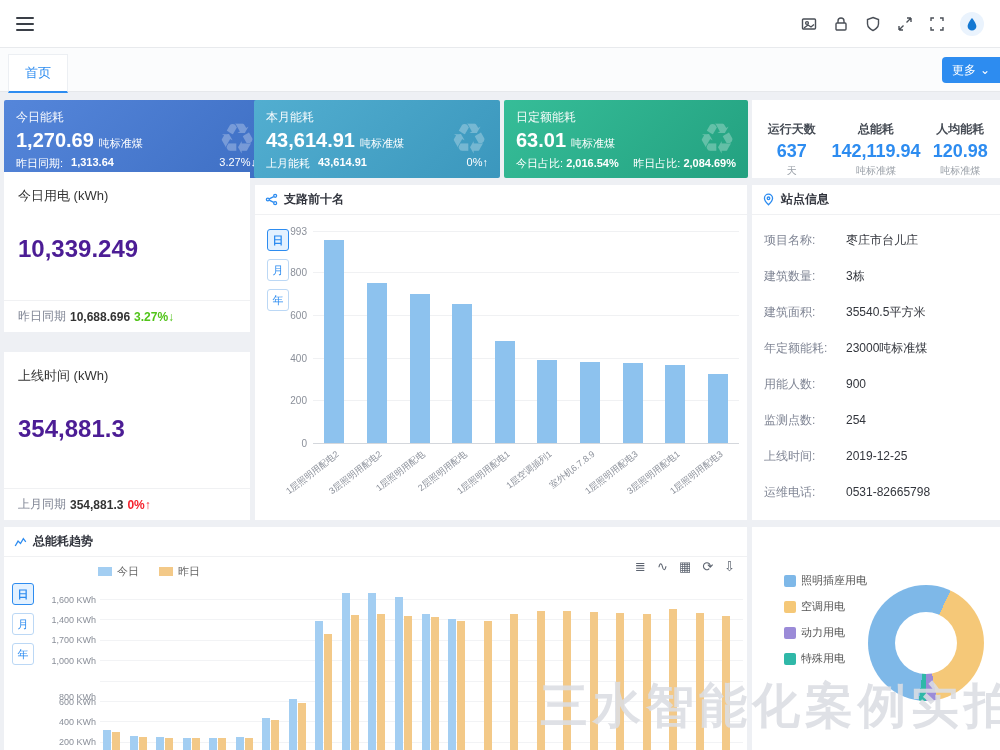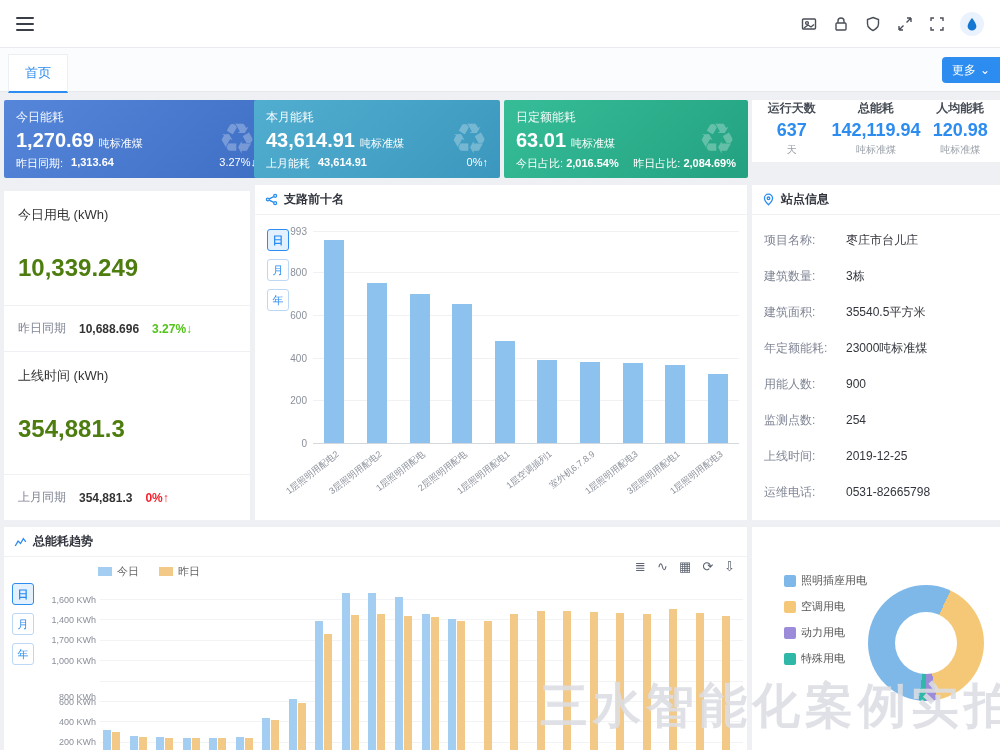--- a/index.html
+++ b/index.html
@@ -24,36 +24,36 @@
   .scard{position:absolute;top:100px;height:78px;color:#fff;padding:9px 12px;border-radius:2px;overflow:hidden}
   .scard .t{font-size:12px;opacity:.95}
   .scard .v{font-size:20px;font-weight:bold;margin-top:3px;white-space:nowrap}
   .scard .v small{font-size:11px;font-weight:normal;margin-left:5px}
   .scard .sub{position:absolute;left:12px;right:12px;bottom:7px;font-size:11px;display:flex;gap:8px;align-items:flex-start}
   .scard .sub.spread{justify-content:space-between}
   .recycle{position:absolute;right:12px;top:18px;font-size:42px;line-height:1;opacity:.28}
   .card-blue{left:4px;width:264px;background:linear-gradient(135deg,#5586da,#3e6fc4)}
   .card-teal{left:254px;width:246px;background:linear-gradient(135deg,#52aed0,#3b97bd)}
   .card-green{left:504px;width:244px;background:linear-gradient(135deg,#36bd98,#23a180)}
-  .sumpanel{position:absolute;left:752px;top:100px;width:248px;height:62px;background:#fff;display:flex;align-items:flex-start}
+  .sumpanel{position:absolute;left:752px;top:100px;width:248px;height:78px;background:#fff;display:flex;align-items:flex-end}
   .sumcol{flex:1;text-align:center}
   .sumlabel{font-size:12px;font-weight:bold;color:#454b54}
   .sumvalue{font-size:18px;font-weight:bold;color:#2d8cf0;margin:3px 0 2px}
   .sumunit{font-size:10px;color:#9aa0a8}
 
   
   .panel{position:absolute;background:#fff}
   .phead{height:30px;display:flex;align-items:center;gap:6px;padding:0 10px;border-bottom:1px solid #f0f1f3;font-size:12px;font-weight:bold;color:#31343d}
   .picon{display:flex;align-items:center}
 
   
   .pcard{left:4px;width:246px}
   .pcard .ptitle{font-size:13px;color:#333;padding:15px 14px 0}
-  .pcard .pvalue{font-size:24px;font-weight:bold;color:#4d7c0f;padding:0 14px;margin-top:30px;white-space:nowrap}
-  .pbottom{position:absolute;left:0;right:0;bottom:0;border-top:1px solid #f0f1f3;padding:14px 14px;font-size:12px;display:flex;gap:13px;align-items:center;white-space:nowrap}
+  .pcard .pvalue{font-size:24px;font-weight:bold;color:#4c1d95;padding:0 14px;margin-top:30px;white-space:nowrap}
+  .pbottom{position:absolute;left:0;right:0;bottom:0;border-top:1px solid #f0f1f3;padding:7px 14px;font-size:12px;display:flex;gap:4px;align-items:center;white-space:nowrap}
   .plabel{color:#808695}
   .pval{color:#333;font-weight:bold}
   .pct-down{color:#52c41a;font-weight:bold}
   .pct-up{color:#f5222d;font-weight:bold}
 
   
   .vtgl{position:absolute;display:flex;flex-direction:column;gap:8px;z-index:3}
   .tgl{width:22px;height:22px;border:1px solid #bcd8f5;border-radius:3px;background:#fff;color:#2d8cf0;font-size:11px;display:flex;align-items:center;justify-content:center;cursor:pointer}
   .tgl.active{background:#e3f1ff;border-color:#2d8cf0;font-weight:bold}
 
@@ -191,21 +191,21 @@
     <div class="sumvalue">142,119.94</div>
     <div class="sumunit">吨标准煤</div>
   </div>
   <div class="sumcol">
     <div class="sumlabel">人均能耗</div>
     <div class="sumvalue">120.98</div>
     <div class="sumunit">吨标准煤</div>
   </div>
 </div>
 
-<div class="panel pcard" style="top:191px;height:160px">
+<div class="panel pcard" style="top:172px;height:160px">
   <div class="ptitle">今日用电 (kWh)</div>
   <div class="pvalue">10,339.249</div>
   <div class="pbottom">
     <span class="plabel">昨日同期</span>
     <span class="pval">10,688.696</span>
     <span class="pct-down">3.27%↓</span>
   </div>
 </div>
 
 <div class="panel pcard" style="top:352px;height:168px">

